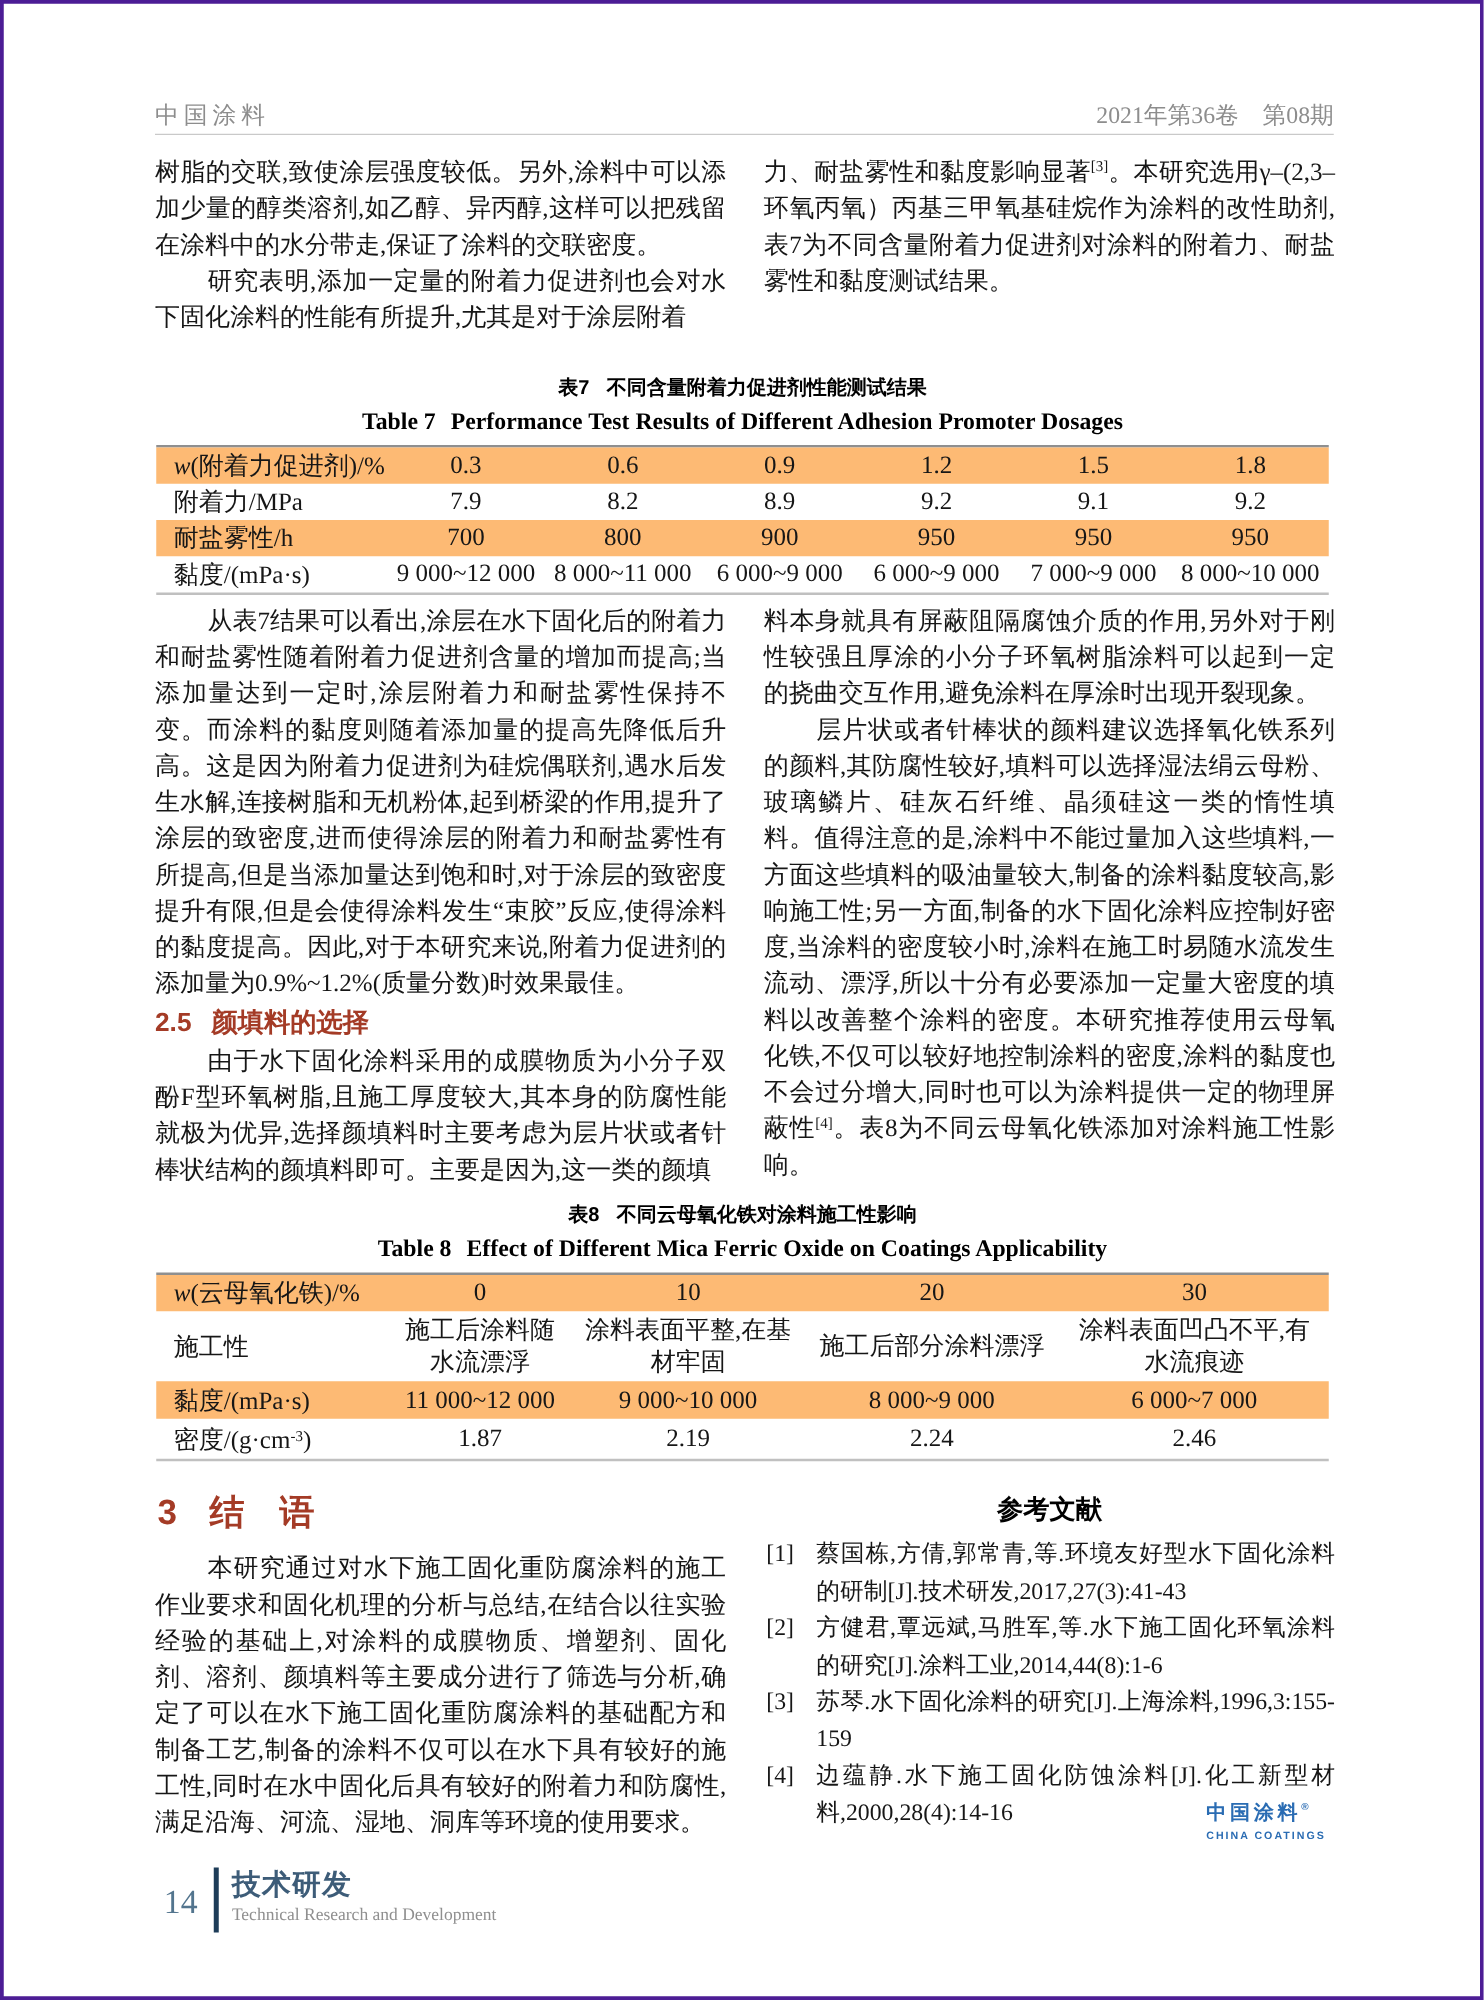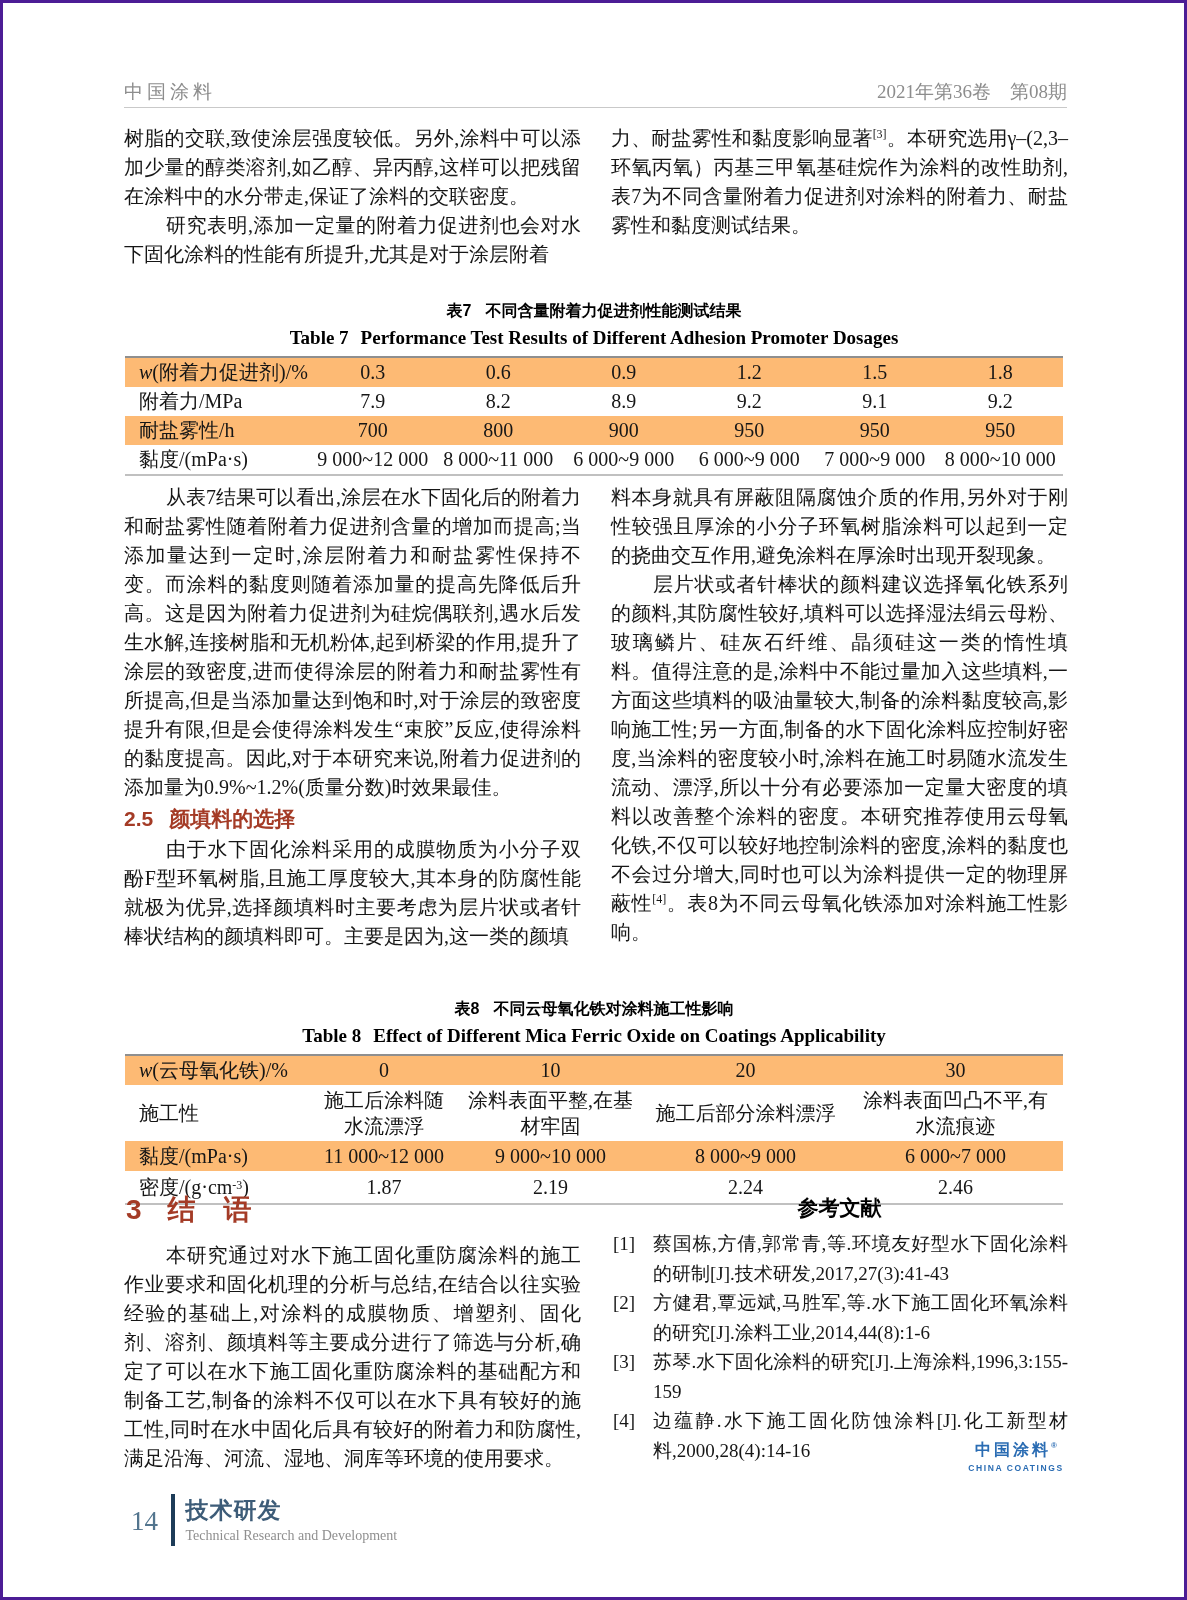--- a/index.html
+++ b/index.html
@@ -36,21 +36,21 @@
          margin:1px 0 1px 0 !important; }
   .h25 .num { margin-right:16px; }
   .h3  { font-family:"Liberation Sans","DejaVu Sans",sans-serif; font-weight:bold;
          color:#a43b26; font-size:28px; line-height:34px; margin:0 0 14px 2px !important;
          text-indent:0; }
   .h3 .num { margin-right:26px; }
 
   
   .tblock { position:absolute; left:122px; width:938px; }
   #t7block { top:296px; }
-  #t8block { top:994px; }
+  #t8block { top:958px; }
   .cap-zh { text-align:center; font-family:"Liberation Sans","DejaVu Sans",sans-serif;
             font-weight:bold; font-size:16px; line-height:24px; color:#000; }
   .cap-zh .cnum { margin-right:14px; }
   .cap-en { text-align:center; font-family:"Liberation Serif",serif; font-weight:bold;
             font-size:19px; line-height:23px; margin-top:3px; color:#000; }
   .cap-en .cnum { margin-right:12px; }
   .tbl { margin-top:7px; border-top:2px solid #8f8f8f; border-bottom:2px solid #c0c0c0; }
   .trow { display:grid; align-items:center; font-size:20px; min-height:29px; }
   .t7 .trow { grid-template-columns:185px repeat(6,1fr); }
   .t8 .trow { grid-template-columns:185px 148px 185px 205px 215px; }
@@ -66,29 +66,29 @@
 
   
   .refhead { text-align:center; font-family:"Liberation Sans","DejaVu Sans",sans-serif;
              font-weight:bold; font-size:21px; line-height:26px; margin:2px 0 8px 0 !important;
              text-indent:0; color:#000; }
   .ref { position:relative; padding-left:42px; font-size:19px; line-height:29.5px;
          text-align:justify; margin:0; text-indent:0; }
   .ref .mk { position:absolute; left:2px; }
 
   
-  .logo { position:absolute; top:1437px; left:962px; width:102px; text-align:center;
+  .logo { position:absolute; top:1437px; left:962px; width:102px; text-align:left;
           font-family:"Liberation Sans","DejaVu Sans",sans-serif; color:#2a6cb3; }
   .logo-zh { font-weight:bold; font-size:16px; letter-spacing:3px; white-space:nowrap; }
   .logo-reg { font-size:8px; vertical-align:7px; letter-spacing:0; }
   .logo-en { font-weight:bold; font-size:8.5px; letter-spacing:1.6px; margin-top:2px;
              white-space:nowrap; }
 
   
-  .footer { position:absolute; left:128px; top:1491px; display:flex; align-items:center; }
+  .footer { position:absolute; left:128px; top:1491px; display:flex; align-items:flex-start; }
   .pgno { font-size:27px; color:#53758e; align-self:flex-end; margin-bottom:9px; }
   .fbar { width:3.5px; background:#1d3c58; margin:0 11px 0 13px; height:52px; }
   .fcol { display:flex; flex-direction:column; justify-content:flex-start; }
   .f-zh { font-family:"Liberation Sans","DejaVu Sans",sans-serif; font-weight:bold;
           font-size:23px; line-height:27px; color:#3d5c78; letter-spacing:1px; }
   .f-en { font-size:14px; color:#8f8f8f; margin-top:4px; }
 </style>
 </head>
 <body>
 

